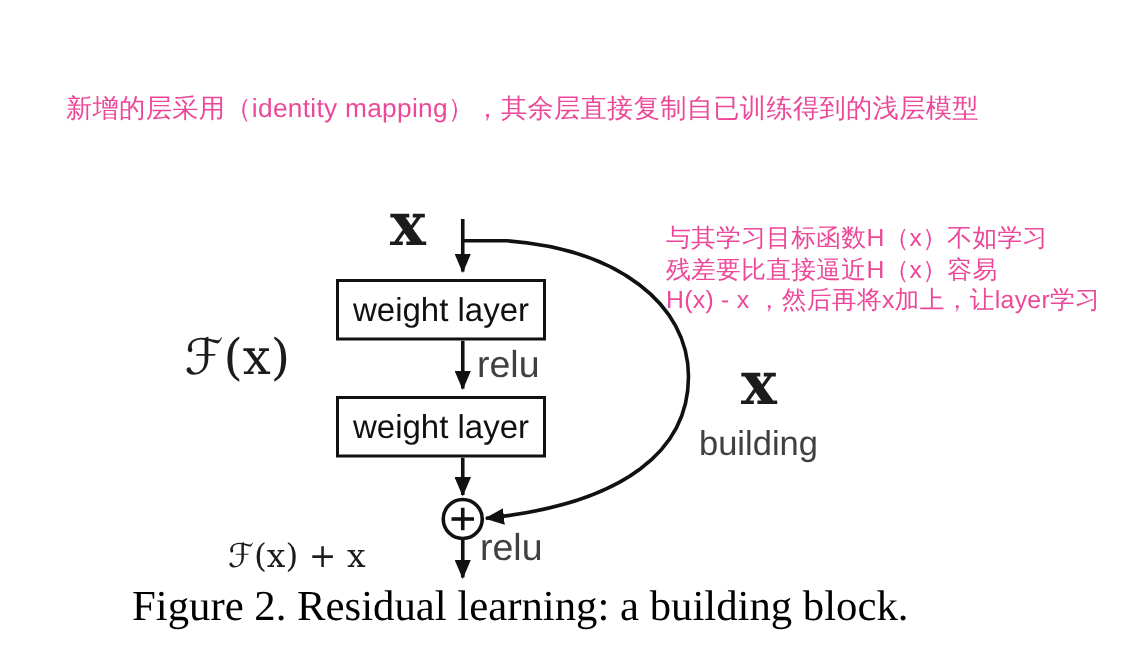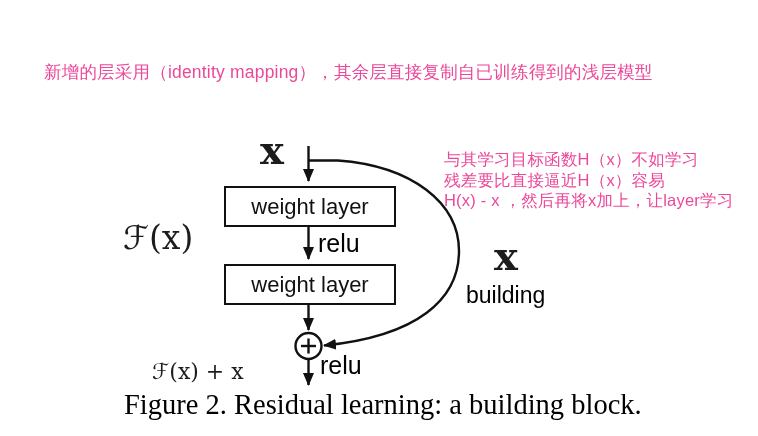--- a/index.html
+++ b/index.html
@@ -23,21 +23,21 @@
   .note-top { left: 44px; top: 62px; font-size: 17.5px; line-height: 21px; }
   .note-side { left: 444px; top: 112px; font-size: 16.5px; line-height: 20.5px; margin-top: 37px; }
   .note-side div { white-space: nowrap; }
 
   
   #diagram-svg { position: absolute; left: 0; top: 0; pointer-events: none; }
 
   .wbox {
     position: absolute;
     left: 224px;
-    width: 172px;
+    width: 140px;
     height: 41px;
     box-sizing: border-box;
     border: 2.5px solid #111111;
     background: #ffffff;
     display: flex;
     align-items: center;
     justify-content: center;
     font-size: 22px;
     color: #111111;
     font-family: "Liberation Sans", sans-serif;
@@ -50,32 +50,31 @@
     color: #1c1c1c;
     line-height: 1;
   }
   .math .script { font-family: "DejaVu Sans", "DejaVu Serif", serif; font-style: italic; }
 
   .lbl-x-top    { left: 260px; top: 130px; font-size: 40px; font-weight: bold; }
   .lbl-fx       { left: 123px; top: 221px; font-size: 33px; text-align: right; }
   .lbl-fx-plus  { left: 152px; top: 325px; font-size: 22px; margin-top: 36px; }
   .lbl-x-right  { left: 494px; top: 236px; font-size: 40px; font-weight: bold; }
 
-  .sans-lbl { font-family: "Liberation Sans", sans-serif; color: #000000; line-height: 1; }
+  .sans-lbl { font-family: "Liberation Sans", sans-serif; color: #404040; line-height: 1; }
   .lbl-relu-mid    { left: 318px; top: 231px; font-size: 25px; }
   .lbl-relu-bottom { left: 320px; top: 353px; font-size: 25px; }
   .lbl-identity    { left: 466px; top: 284px; font-size: 23px; }
 
   .caption {
     left: 88px; top: 388px;
     font-family: "Liberation Serif", serif;
     font-size: 28.5px;
     line-height: 33px;
     color: #000000;
-    margin-left: 36px;
   }
 </style>
 </head>
 <body>
 
 <div id="canvas">
 
   <div class="abs note note-top">新增的层采用（identity mapping），其余层直接复制自已训练得到的浅层模型</div>
 
   <div class="abs note note-side">

